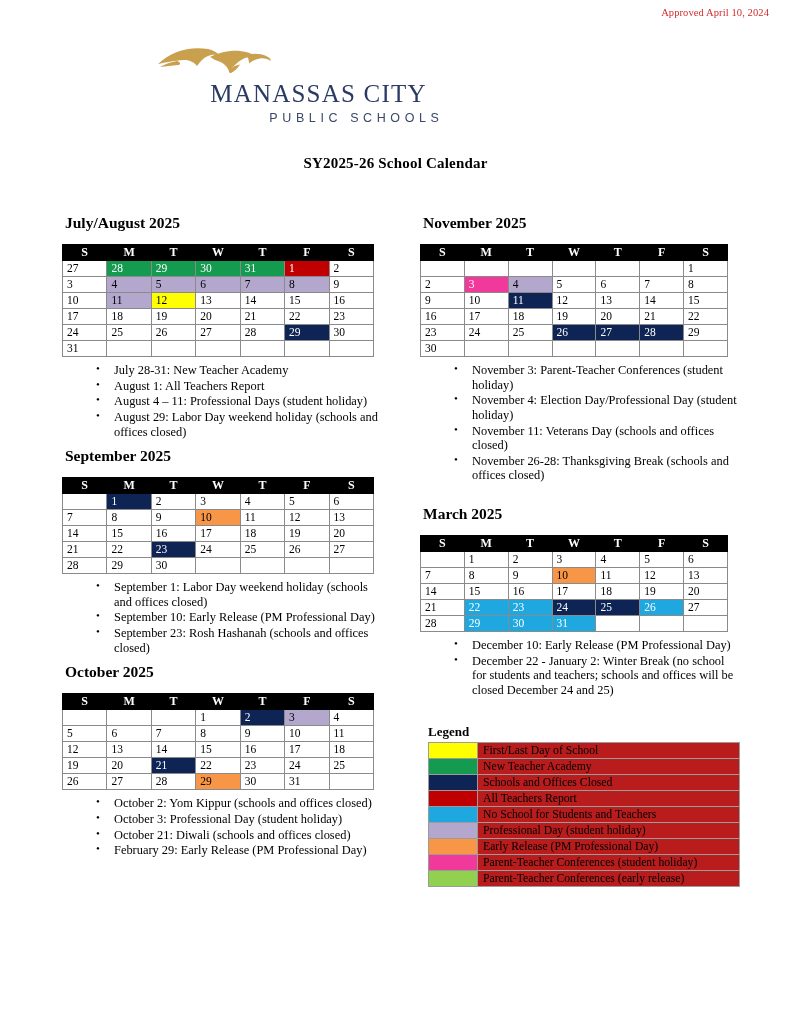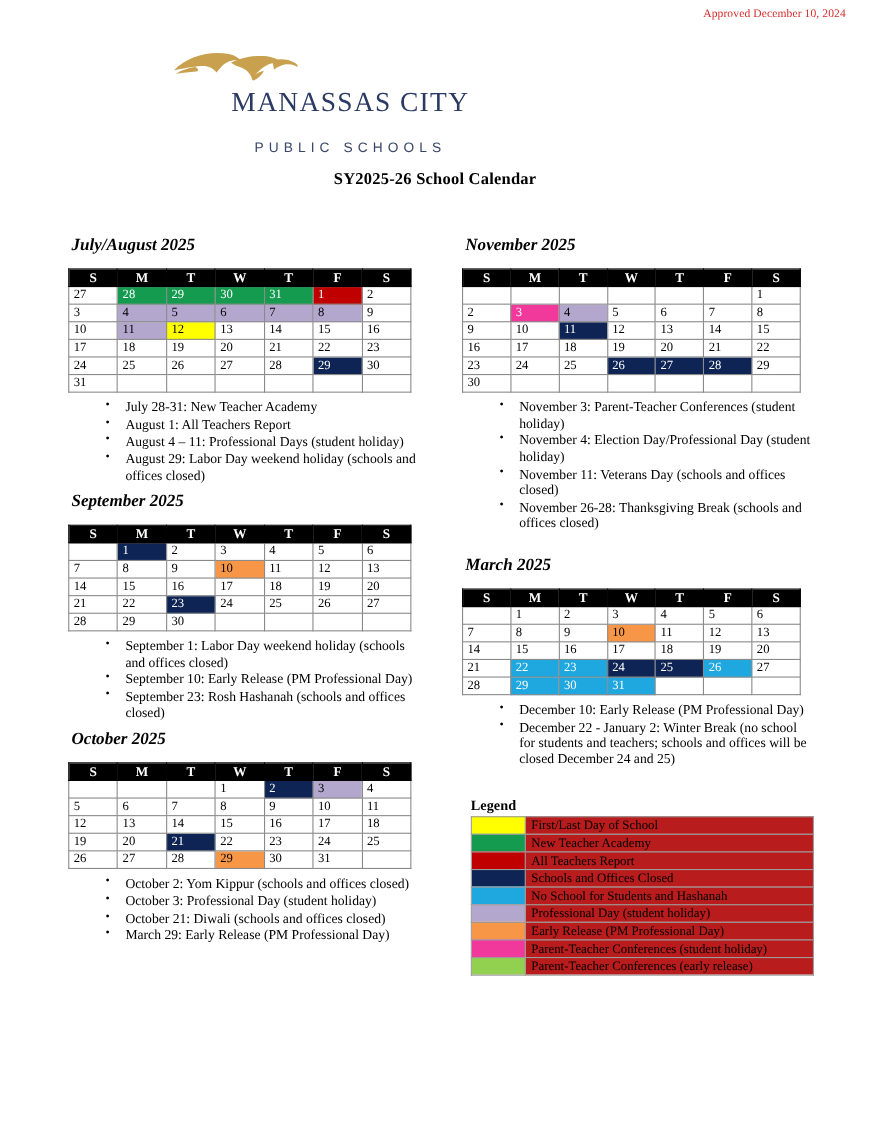--- a/index.html
+++ b/index.html
@@ -54,22 +54,23 @@
     color: #2b3a62;
     letter-spacing: 1.2px;
     line-height: 1.02;
     white-space: nowrap;
   }
   .logo-sub {
     font-family: "Liberation Sans", sans-serif;
     font-size: 12.5px;
     color: #3a4768;
     letter-spacing: 4.6px;
-    margin-top: 20px;
+    margin-top: 4px;
     white-space: nowrap;
+    text-align: right;
   }
 
   
   .doc-title {
     position: absolute;
     top: 155px;
     left: 0;
     width: 791px;
     text-align: center;
     font-family: "Liberation Serif", serif;
@@ -80,21 +81,20 @@
 
   
   .col-left  { position: absolute; left: 62px;  top: 214px; width: 320px; }
   .col-right { position: absolute; left: 420px; top: 214px; width: 320px; }
 
   .month-heading {
     font-family: "Liberation Serif", serif;
     font-weight: bold;
     font-size: 15.5px;
     margin: 0 0 12px 3px;
-    font-style: italic;
   }
   .block { margin-bottom: 8px; }
 
   
   table.cal {
     border-collapse: collapse;
     table-layout: fixed;
     font-family: "Liberation Serif", serif;
     font-size: 11.5px;
   }
@@ -179,21 +179,21 @@
     background: #b91c1c;
   }
   table.legend td.sw {
     width: 48px;
     padding: 0;
   }
 </style>
 </head>
 <body>
 
-<div class="approved">Approved December 10, 2024</div>
+<div class="approved">Approved April 10, 2024</div>
 
 <div class="logo-wrap">
   <div class="logo-inner">
     <svg class="logo-bird" viewBox="0 0 240 76">
       <g fill="#c9a04e">
         <path d="M8 44 C34 18, 72 8, 108 14 C118 16, 126 21, 131 27 C124 25, 115 25, 108 28 C98 32, 92 40, 86 48 C80 40, 70 35, 58 36 C42 37, 22 41, 8 44 Z"></path>
         <path d="M112 30 C128 22, 150 16, 172 18 C186 19, 198 24, 206 31 C196 29, 186 30, 178 34 C166 40, 158 50, 150 58 C146 48, 138 41, 128 38 C122 36, 117 33, 112 30 Z"></path>
         <path d="M186 26 C200 22, 216 23, 228 30 C232 32, 234 35, 233 38 C228 34, 220 32, 212 33 C204 34, 196 38, 190 43 C190 37, 188 31, 186 26 Z"></path>
         <path d="M150 56 C156 50, 164 46, 172 45 C168 52, 162 58, 154 62 C151 63, 149 60, 150 56 Z"></path>
         <path d="M46 38 C34 40, 22 44, 12 50 C24 49, 36 47, 48 46 C52 46, 54 42, 50 40 C49 39, 47 38, 46 38 Z"></path>
@@ -415,21 +415,21 @@
             <td>30</td>
             <td>31</td>
             <td></td>
           </tr>
         </tbody>
     </table>
     <ul class="notes">
         <li>October 2: Yom Kippur (schools and offices closed)</li>
         <li>October 3: Professional Day (student holiday)</li>
         <li>October 21: Diwali (schools and offices closed)</li>
-        <li>March 29: Early Release (PM Professional Day)</li>
+        <li>February 29: Early Release (PM Professional Day)</li>
       </ul>
   </div>
 </div>
 
 <div class="col-right">
 
   <div class="block">
     <div class="month-heading">November 2025</div>
     <table class="cal right">
       <thead>
@@ -582,30 +582,30 @@
       <tbody>
           <tr>
             <td class="sw f-yellow" style="background: rgb(255, 255, 0);"></td>
             <td>First/Last Day of School</td>
           </tr>
           <tr>
             <td class="sw f-green" style="background: rgb(21, 155, 79);"></td>
             <td>New Teacher Academy</td>
           </tr>
           <tr>
+            <td class="sw f-navy" style="background: rgb(13, 36, 85);"></td>
+            <td>Schools and Offices Closed</td>
+          </tr>
+          <tr>
             <td class="sw f-red" style="background: rgb(192, 0, 0);"></td>
             <td>All Teachers Report</td>
           </tr>
           <tr>
-            <td class="sw f-navy" style="background: rgb(13, 36, 85);"></td>
-            <td>Schools and Offices Closed</td>
-          </tr>
-          <tr>
             <td class="sw f-ltblue" style="background: rgb(31, 167, 224);"></td>
-            <td>No School for Students and Hashanah</td>
+            <td>No School for Students and Teachers</td>
           </tr>
           <tr>
             <td class="sw f-purple" style="background: rgb(179, 167, 205);"></td>
             <td>Professional Day (student holiday)</td>
           </tr>
           <tr>
             <td class="sw f-orange" style="background: rgb(247, 150, 70);"></td>
             <td>Early Release (PM Professional Day)</td>
           </tr>
           <tr>

